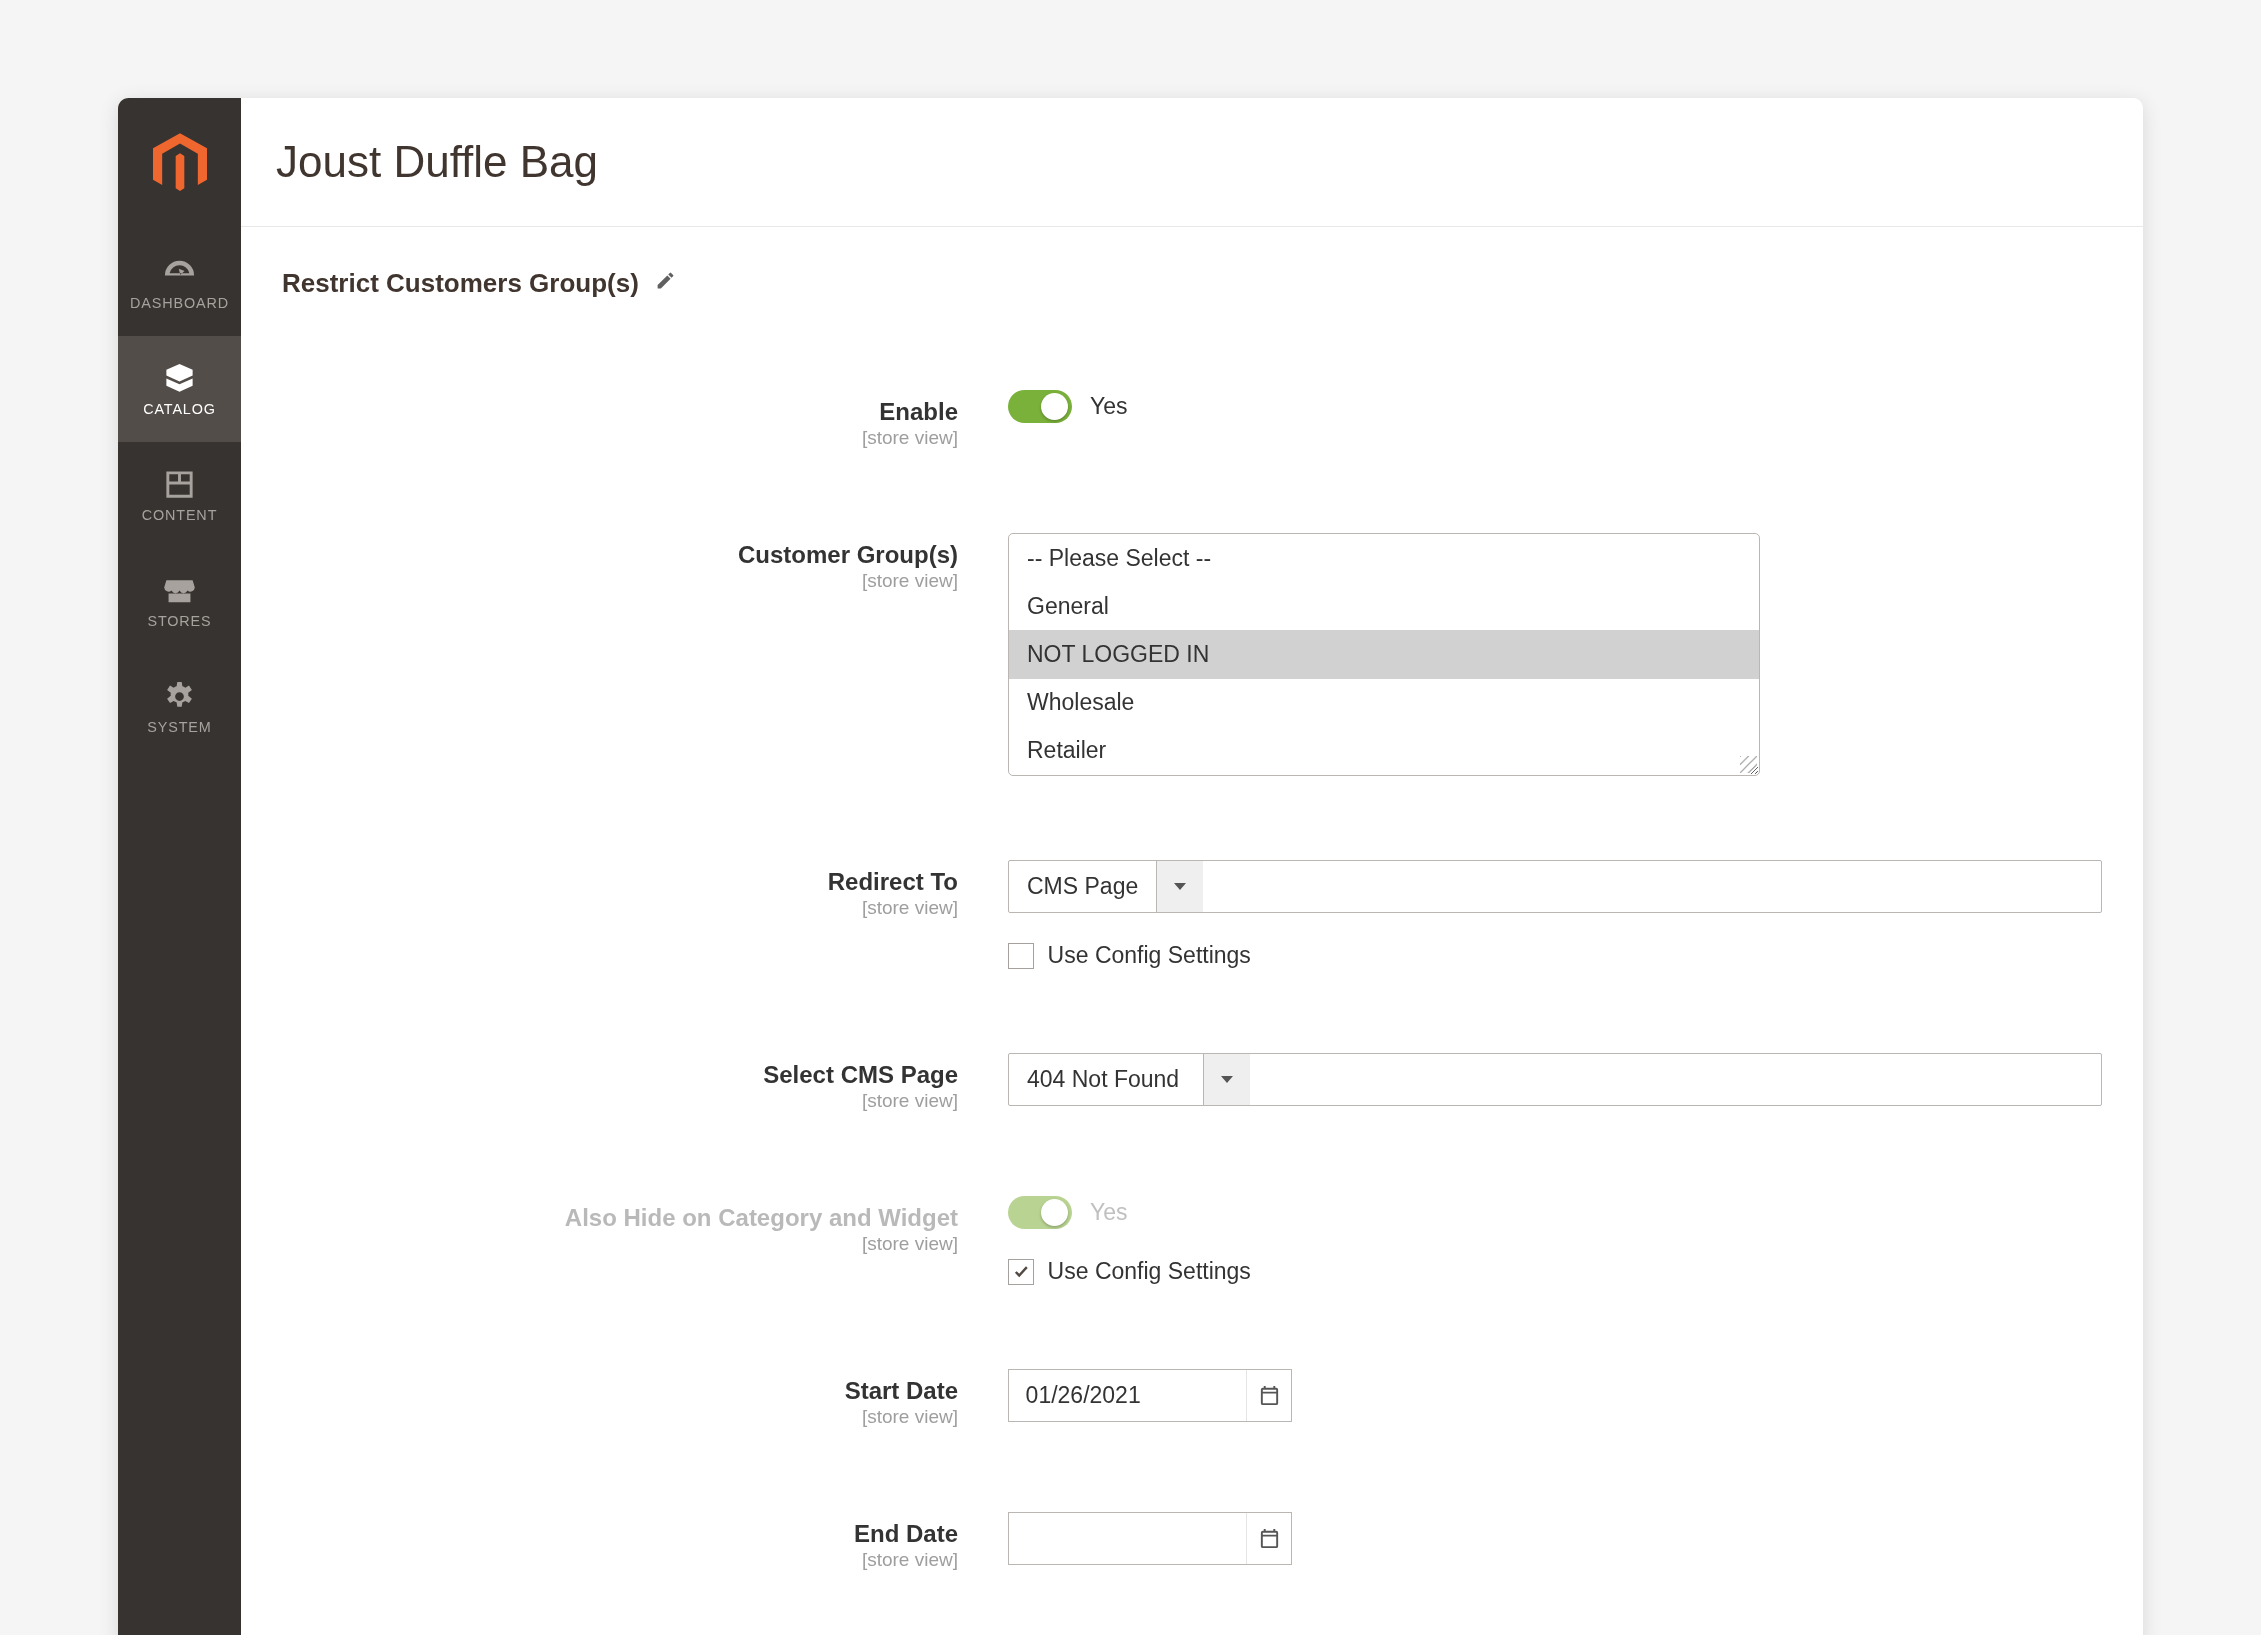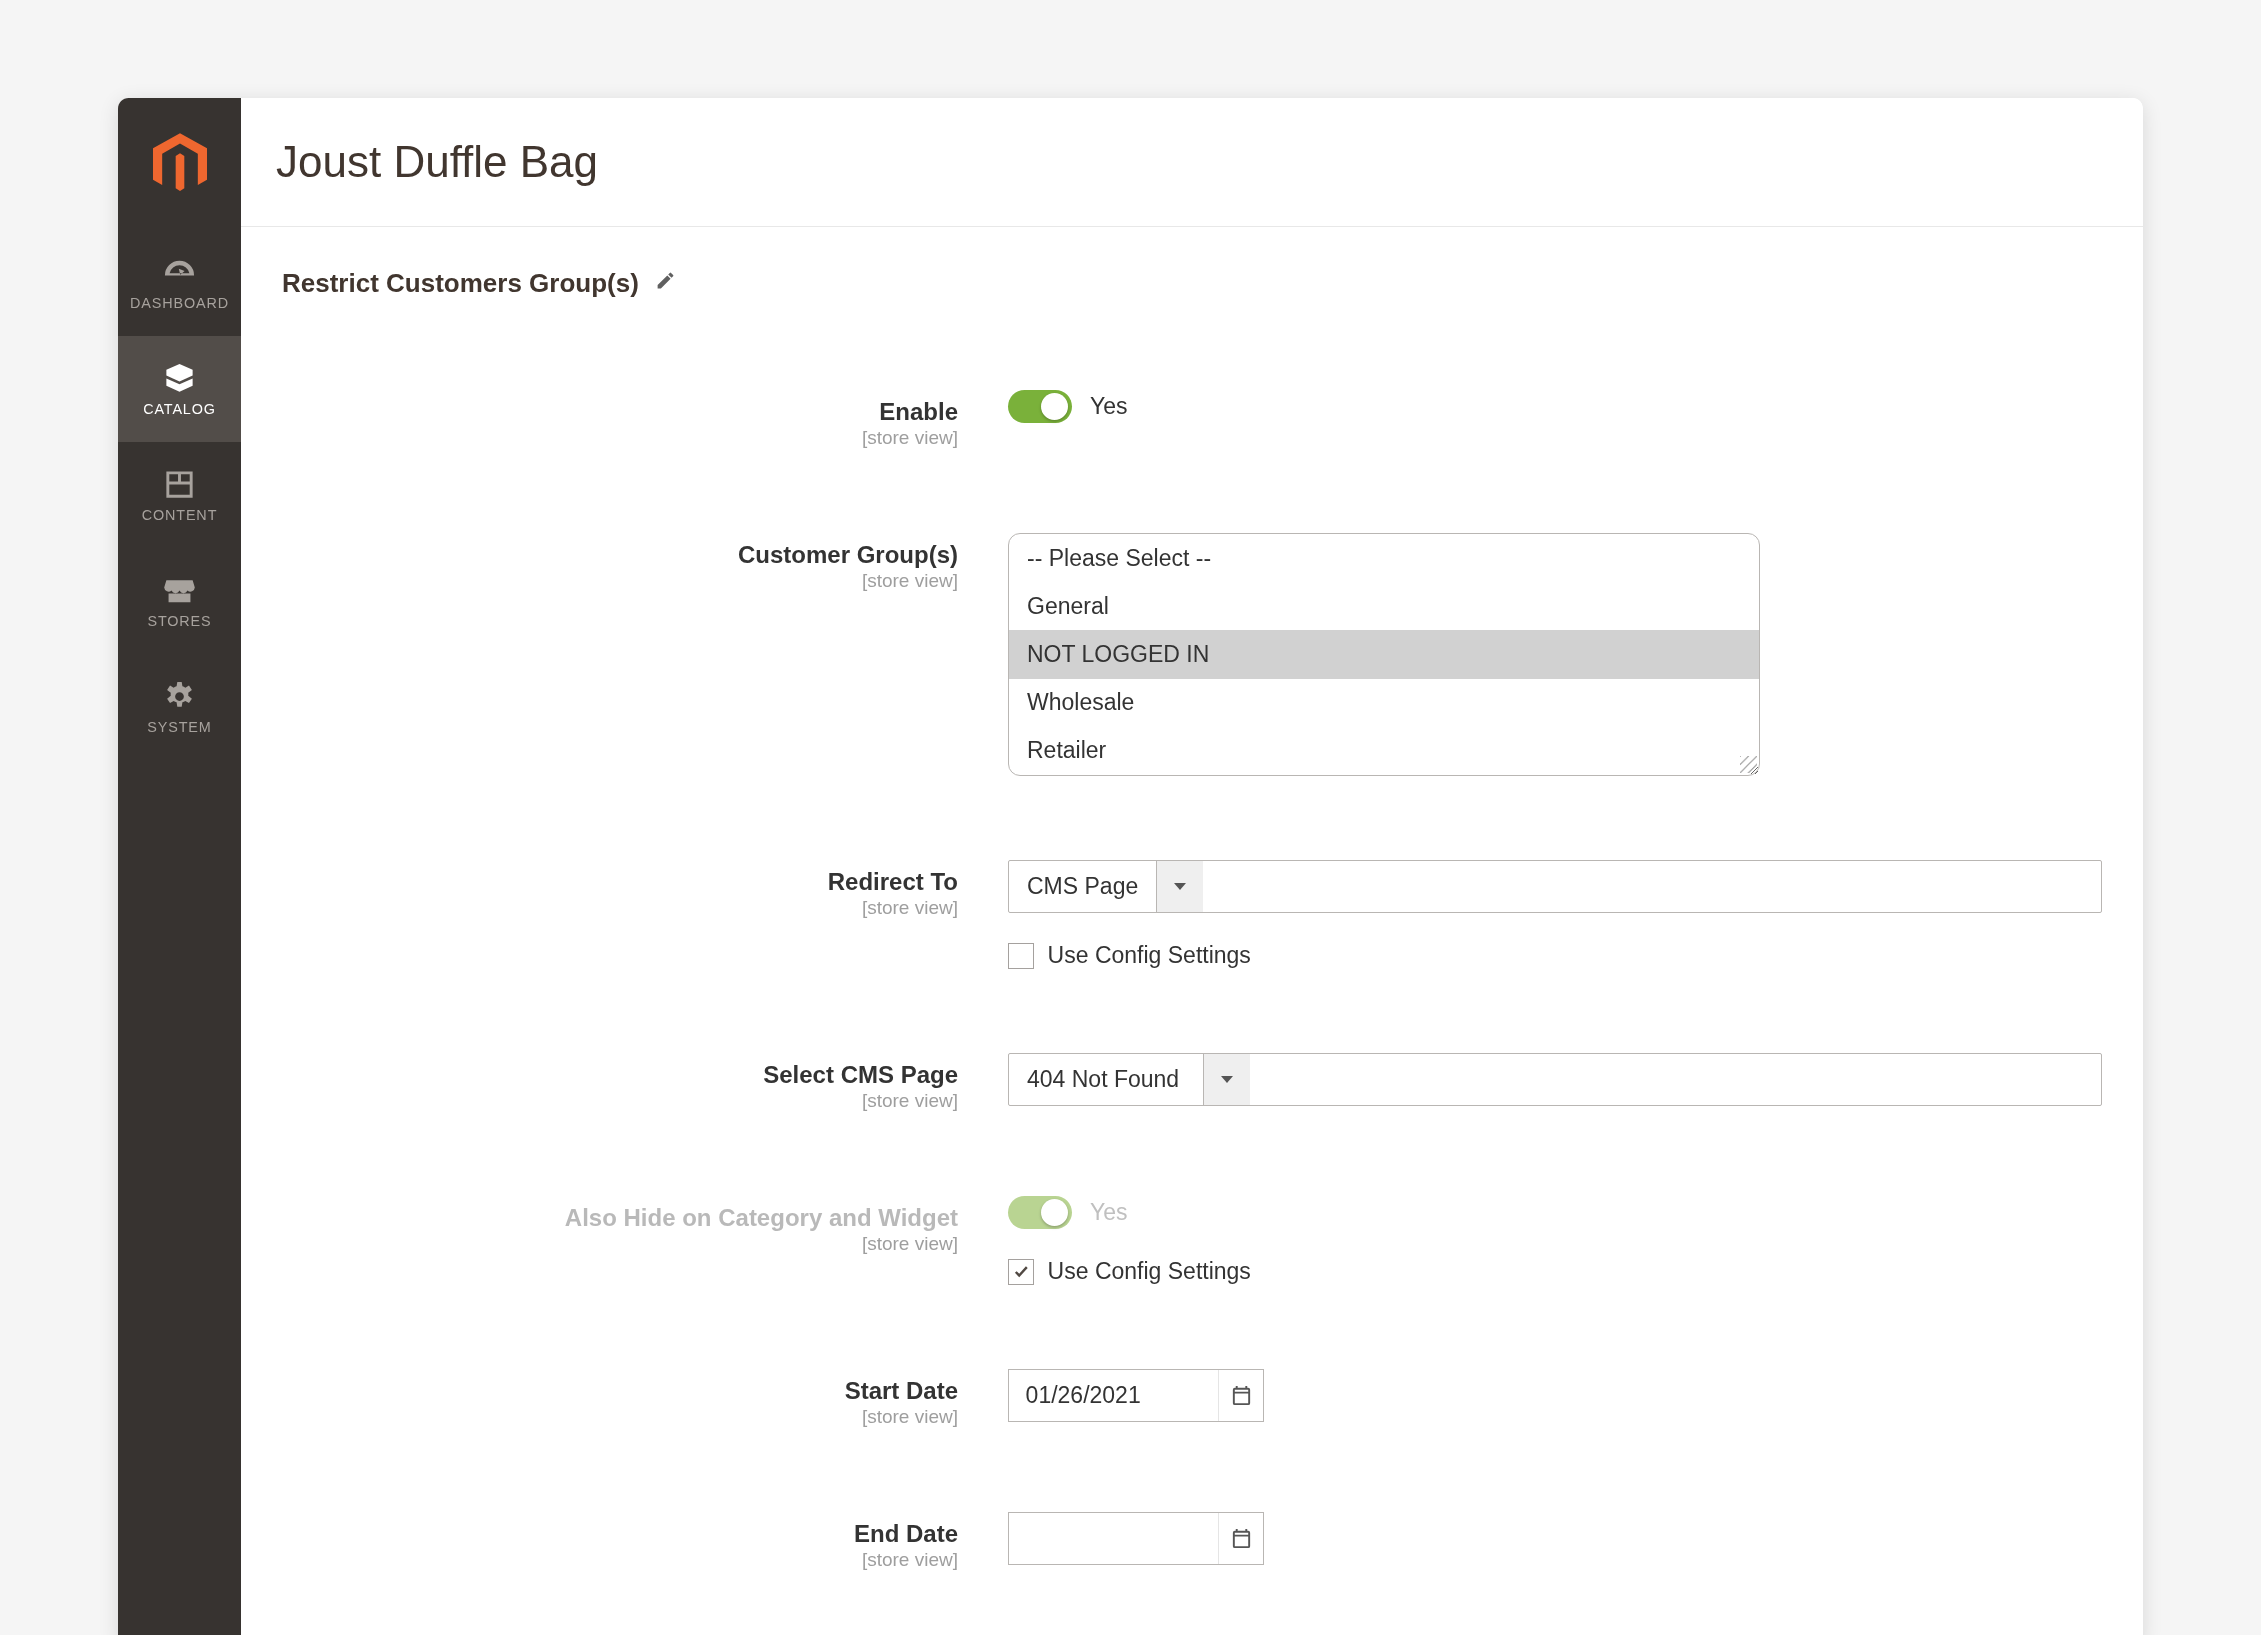--- a/index.html
+++ b/index.html
@@ -124,21 +124,21 @@
     box-shadow: 0 1.5px 3px rgba(0,0,0,.25);
   }
   .toggle.disabled { background:#b9d492; cursor:default; }
   .toggle-text { font-size:23px; color:#333; }
   .row.disabled .toggle-text { color:#c0c0c0; }
 
   
   .multiselect {
     width: 752px;
     border:0.8px solid #b9b6b3;
-    border-radius:12px;
+    border-radius:5px;
     background:#fff;
     position:relative;
     resize: both;
     overflow:hidden;
     min-height:76px;
   }
   .multiselect .opt {
     padding: 10.6px 18px;
     font-size: 23px;
     color:#333;
@@ -189,21 +189,21 @@
     display:flex; align-items:center; justify-content:center;
     cursor:pointer;
   }
   .checkbox svg { width:16.6px; height:16.6px; stroke:#514943; stroke-width:3.5; fill:none; display:none; }
   .checkbox.checked svg { display:block; }
   .check-label { font-size:23px; }
 
   
   .date-input {
     display:inline-flex;
-    width: 256px;
+    width: 284px;
     height:53px;
     border:0.8px solid #b9b6b3;
     background:#fff;
   }
   .date-input .date-value{
     flex:1; padding:0 16.6px;
     display:flex; align-items:center;
     font-size:23px;
   }
   .date-input .cal-btn{

